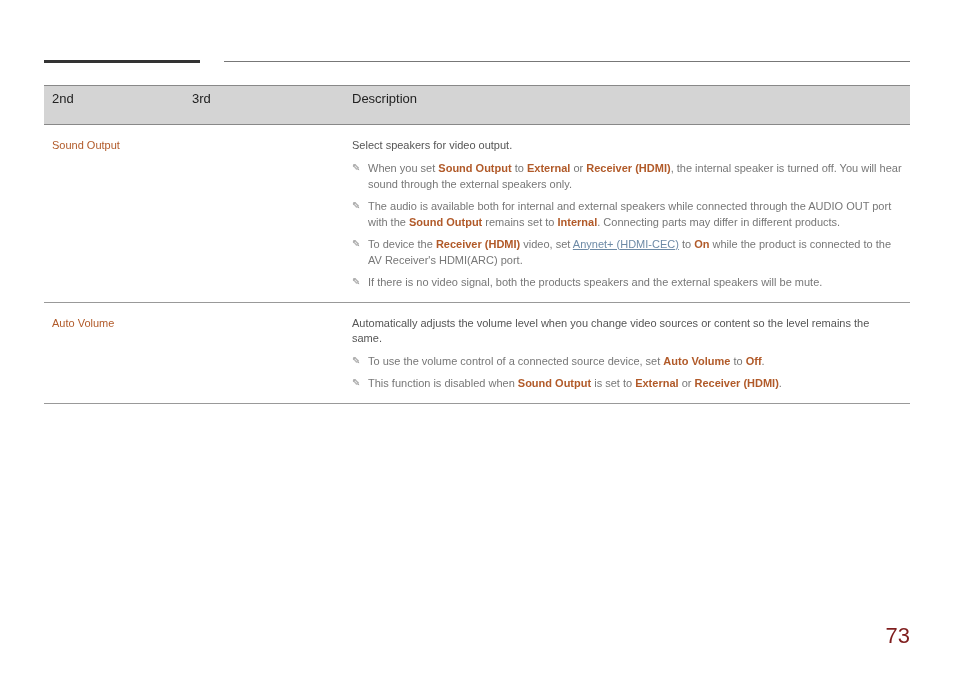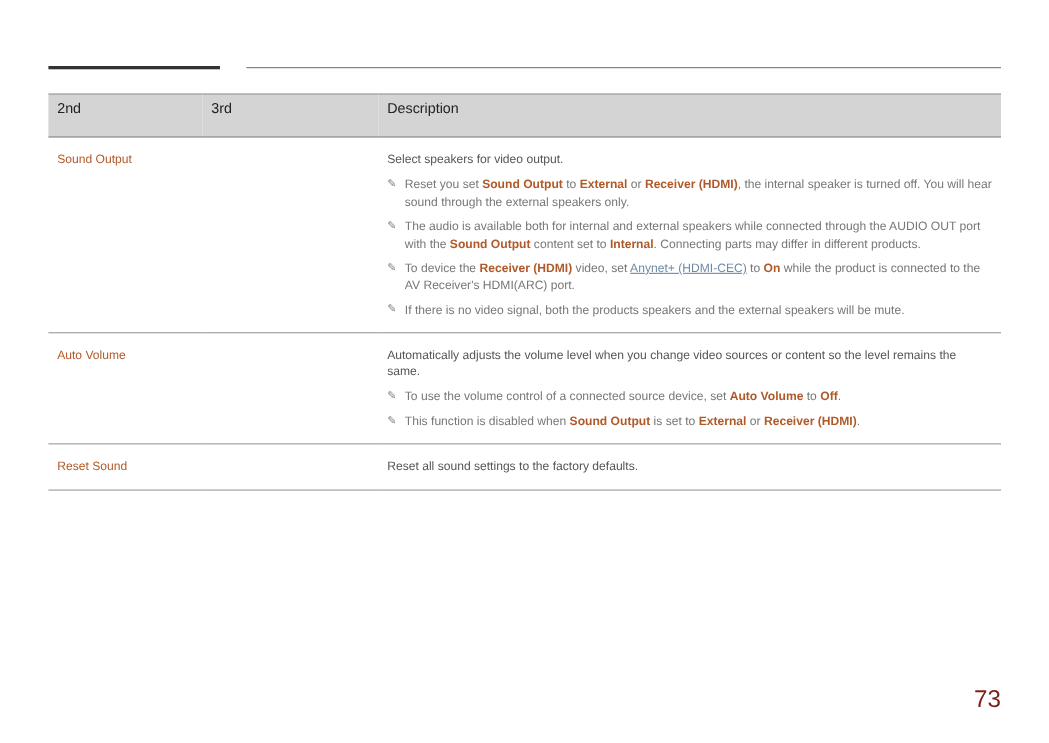--- a/index.html
+++ b/index.html
@@ -111,42 +111,35 @@
         <th>Description</th>
       </tr>
     </thead>
     <tbody id="tbody">
         <tr>
           <td class="menu">Sound Output</td>
           <td></td>
           <td>
             <div class="desc-main">Select speakers for video output.</div>
             <ul class="notes">
-              <li><span>Reset you set </span><span class="hl-bold">Sound Output</span><span> to </span><span class="hl-bold">External</span><span> or </span><span class="hl-bold">Receiver (HDMI)</span><span>, the internal speaker is turned off. You will hear sound through the external speakers only.</span></li>
-              <li><span>The audio is available both for internal and external speakers while connected through the AUDIO OUT port with the </span><span class="hl-bold">Sound Output</span><span> content set to </span><span class="hl-bold">Internal</span><span>. Connecting parts may differ in different products.</span></li>
+              <li><span>When you set </span><span class="hl-bold">Sound Output</span><span> to </span><span class="hl-bold">External</span><span> or </span><span class="hl-bold">Receiver (HDMI)</span><span>, the internal speaker is turned off. You will hear sound through the external speakers only.</span></li>
+              <li><span>The audio is available both for internal and external speakers while connected through the AUDIO OUT port with the </span><span class="hl-bold">Sound Output</span><span> remains set to </span><span class="hl-bold">Internal</span><span>. Connecting parts may differ in different products.</span></li>
               <li><span>To device the </span><span class="hl-bold">Receiver (HDMI)</span><span> video, set </span><span class="link">Anynet+ (HDMI-CEC)</span><span> to </span><span class="hl-bold">On</span><span> while the product is connected to the AV Receiver's HDMI(ARC) port.</span></li>
               <li><span>If there is no video signal, both the products speakers and the external speakers will be mute.</span></li>
             </ul>
           </td>
         </tr>
         <tr>
           <td class="menu">Auto Volume</td>
           <td></td>
           <td>
             <div class="desc-main">Automatically adjusts the volume level when you change video sources or content so the level remains the same.</div>
             <ul class="notes">
               <li><span>To use the volume control of a connected source device, set </span><span class="hl-bold">Auto Volume</span><span> to </span><span class="hl-bold">Off</span><span>.</span></li>
               <li><span>This function is disabled when </span><span class="hl-bold">Sound Output</span><span> is set to </span><span class="hl-bold">External</span><span> or </span><span class="hl-bold">Receiver (HDMI)</span><span>.</span></li>
             </ul>
           </td>
         </tr>
-        <tr>
-          <td class="menu">Reset Sound</td>
-          <td></td>
-          <td>
-            <div class="desc-main">Reset all sound settings to the factory defaults.</div>
-          </td>
-        </tr>
       </tbody>
   </table>
 </div>
 
 <div class="page-number">73</div>
 
 </body></html>

